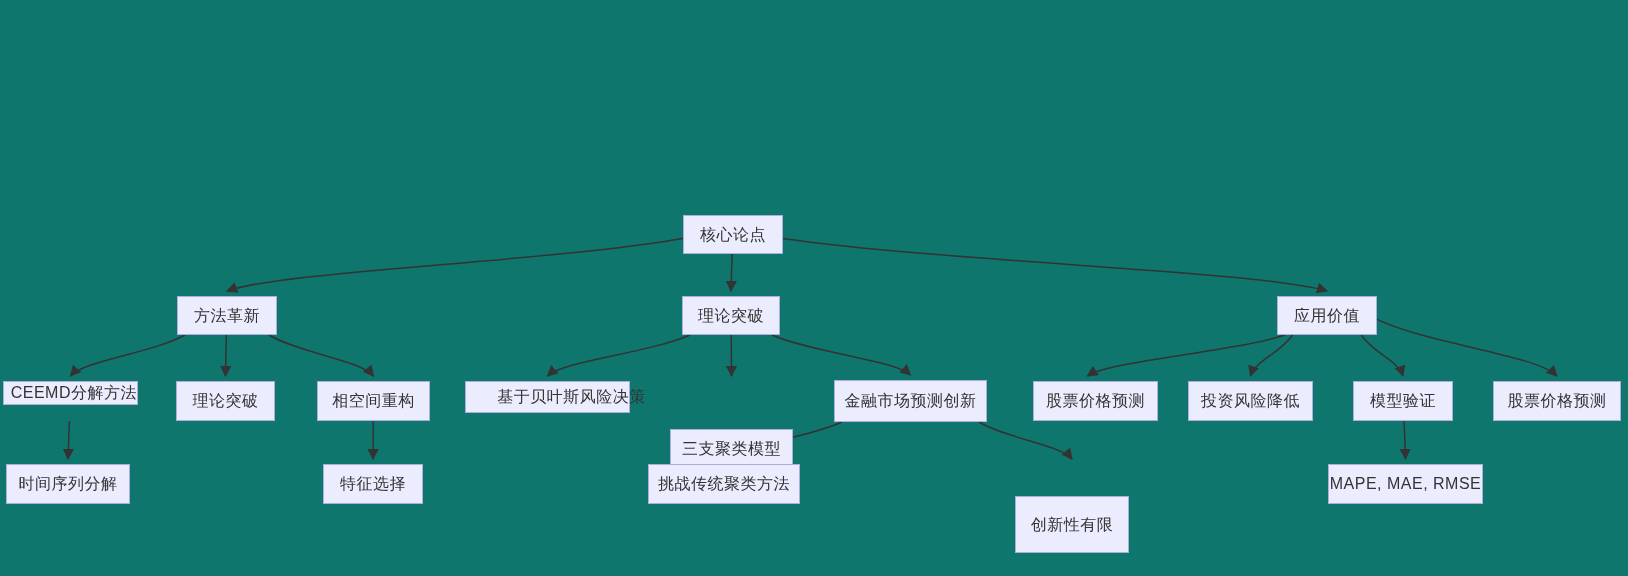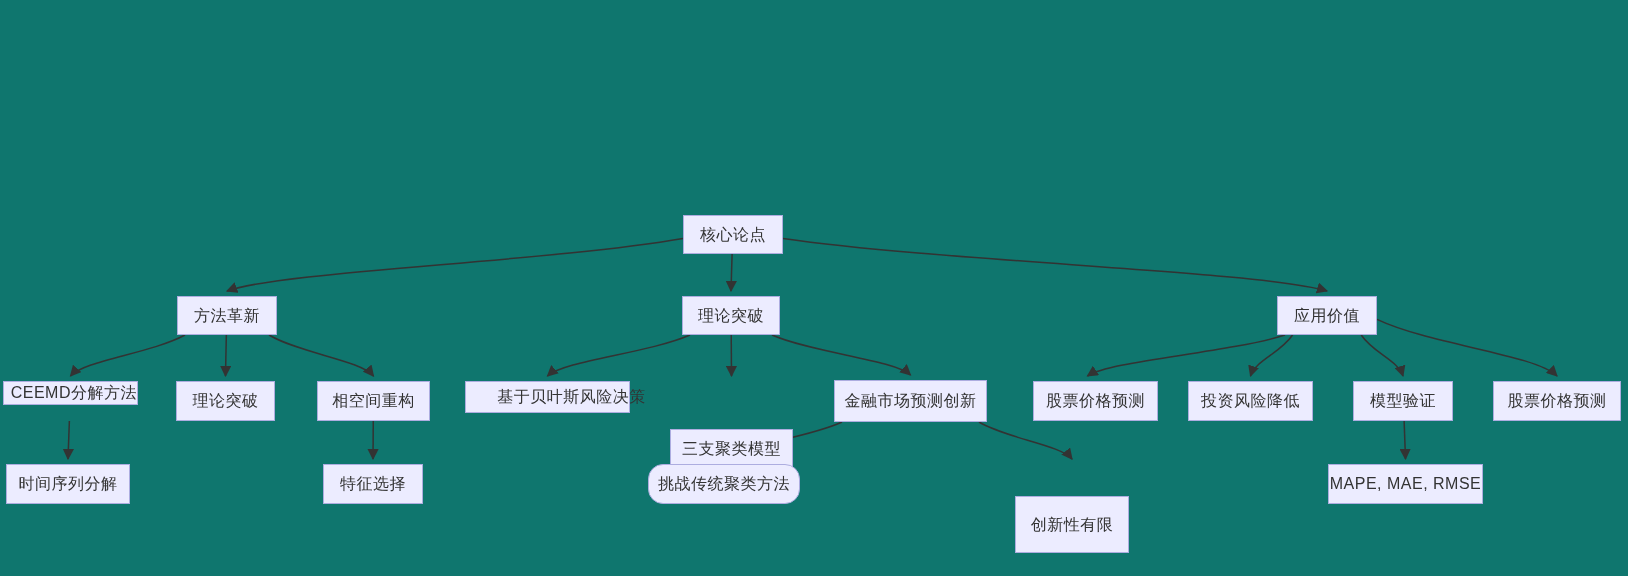--- a/index.html
+++ b/index.html
@@ -116,21 +116,21 @@
       </div>
       <div class="node" style="left: 1493px; top: 381px; width: 128px; height: 40px;">
         <span class="node-label">股票价格预测</span>
       </div>
       <div class="node" style="left: 6px; top: 464px; width: 124px; height: 40px;">
         <span class="node-label">时间序列分解</span>
       </div>
       <div class="node" style="left: 323px; top: 464px; width: 100px; height: 40px;">
         <span class="node-label">特征选择</span>
       </div>
-      <div class="node" style="left: 648px; top: 464px; width: 152px; height: 40px; border-radius: 15px;">
+      <div class="node" style="left: 648px; top: 464px; width: 152px; height: 40px;">
         <span class="node-label">挑战传统聚类方法</span>
       </div>
       <div class="node" style="left: 1015px; top: 464px; width: 114px; height: 57px; margin-top: 32px;">
         <span class="node-label">创新性有限</span>
       </div>
       <div class="node" style="left: 1328px; top: 464px; width: 155px; height: 40px;">
         <span class="node-label">MAPE, MAE, RMSE</span>
       </div>
     </div>
 </div>

